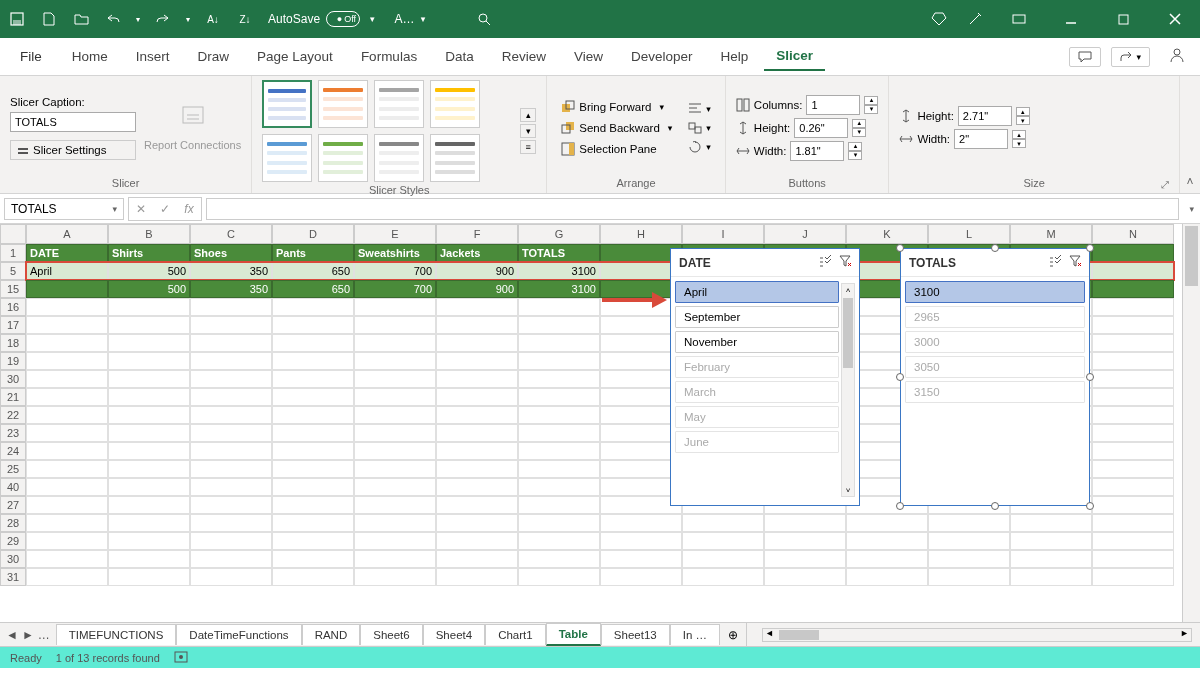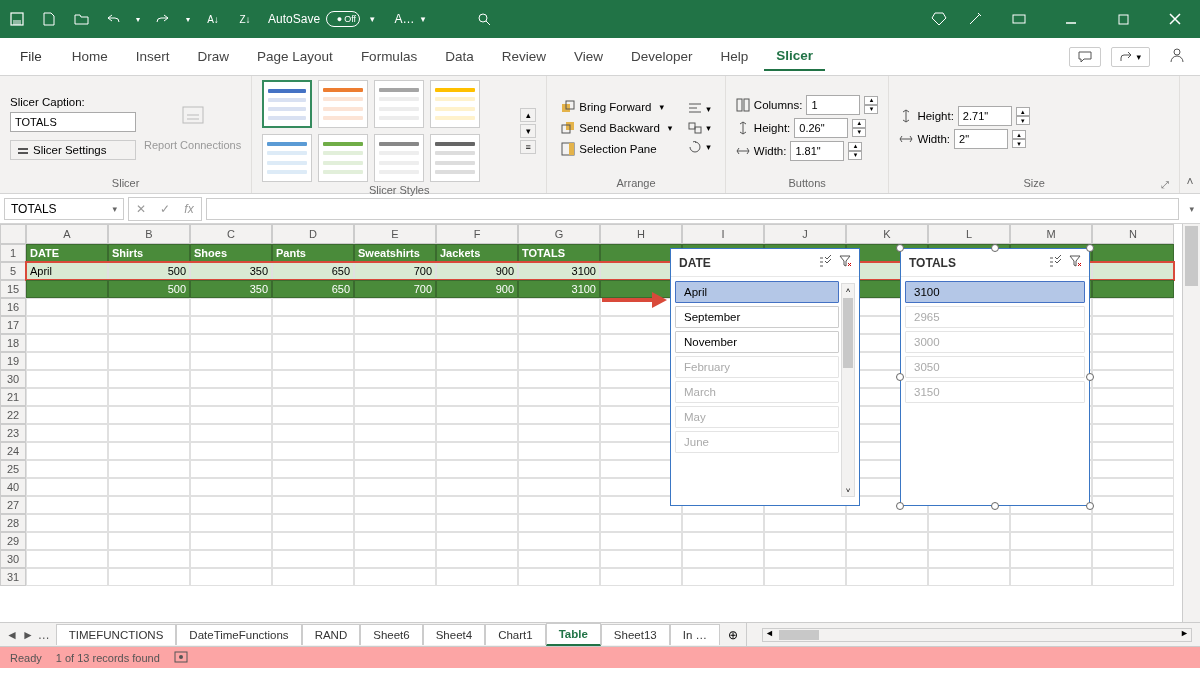--- a/index.html
+++ b/index.html
@@ -91,21 +91,21 @@
 .sheet-tabs { height: 24px; border-top: 1px solid #ccc; display: flex; align-items: center; background:#f3f2f1; }
 .st-nav { display:flex; gap:4px; padding:0 6px; }
 .st-nav span { cursor:pointer; color:#555; }
 .st { padding: 4px 12px; border: 1px solid #ccc; border-bottom:none; background:#fff; cursor:pointer; font-size:11.5px; color:#333; }
 .st.active { background: #fff; color: #217346; font-weight:600; border-bottom:2px solid #217346; }
 .st-add { padding:0 8px; cursor:pointer; }
 .hscroll { flex:1; height:14px; margin:0 8px; background:#f3f2f1; border:1px solid #ccc; position:relative; }
 .hscroll .thumb { position:absolute; left:2px; top:1px; bottom:1px; width:40px; background:#c8c8c8; }
 
 
-.status { height: 22px; background: #fca5a5; border-top: 1px solid #ccc; display: flex; align-items: center; padding: 0 10px; font-size: 11px; color:#555; gap:14px; }
+.status { height: 22px; background: #5eead4; border-top: 1px solid #ccc; display: flex; align-items: center; padding: 0 10px; font-size: 11px; color:#555; gap:14px; }
 .status-right { margin-left:auto; display:flex; align-items:center; gap:10px; }
 .view-btn { width:22px; height:16px; border:1px solid #ccc; display:flex; align-items:center; justify-content:center; cursor:pointer; font-size:9px; }
 .zoom-slider { width:90px; height:4px; background:#ccc; position:relative; }
 .zoom-slider .thumb { position:absolute; top:-4px; left:30px; width:6px; height:12px; background:#666; }
 </style>
 </head>
 <body>
 
 <div class="titlebar">
   <div class="qat">

